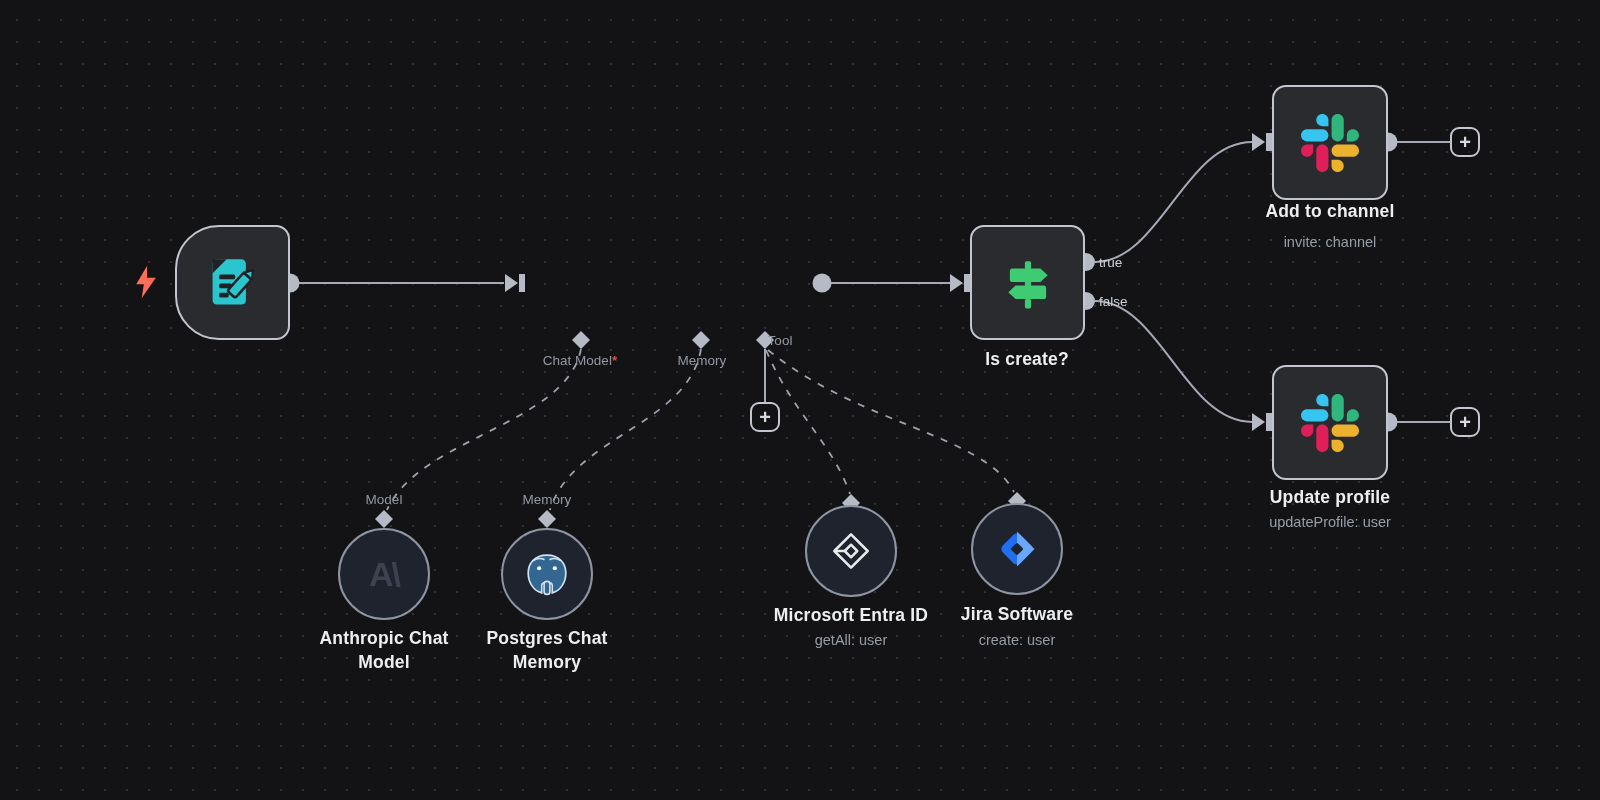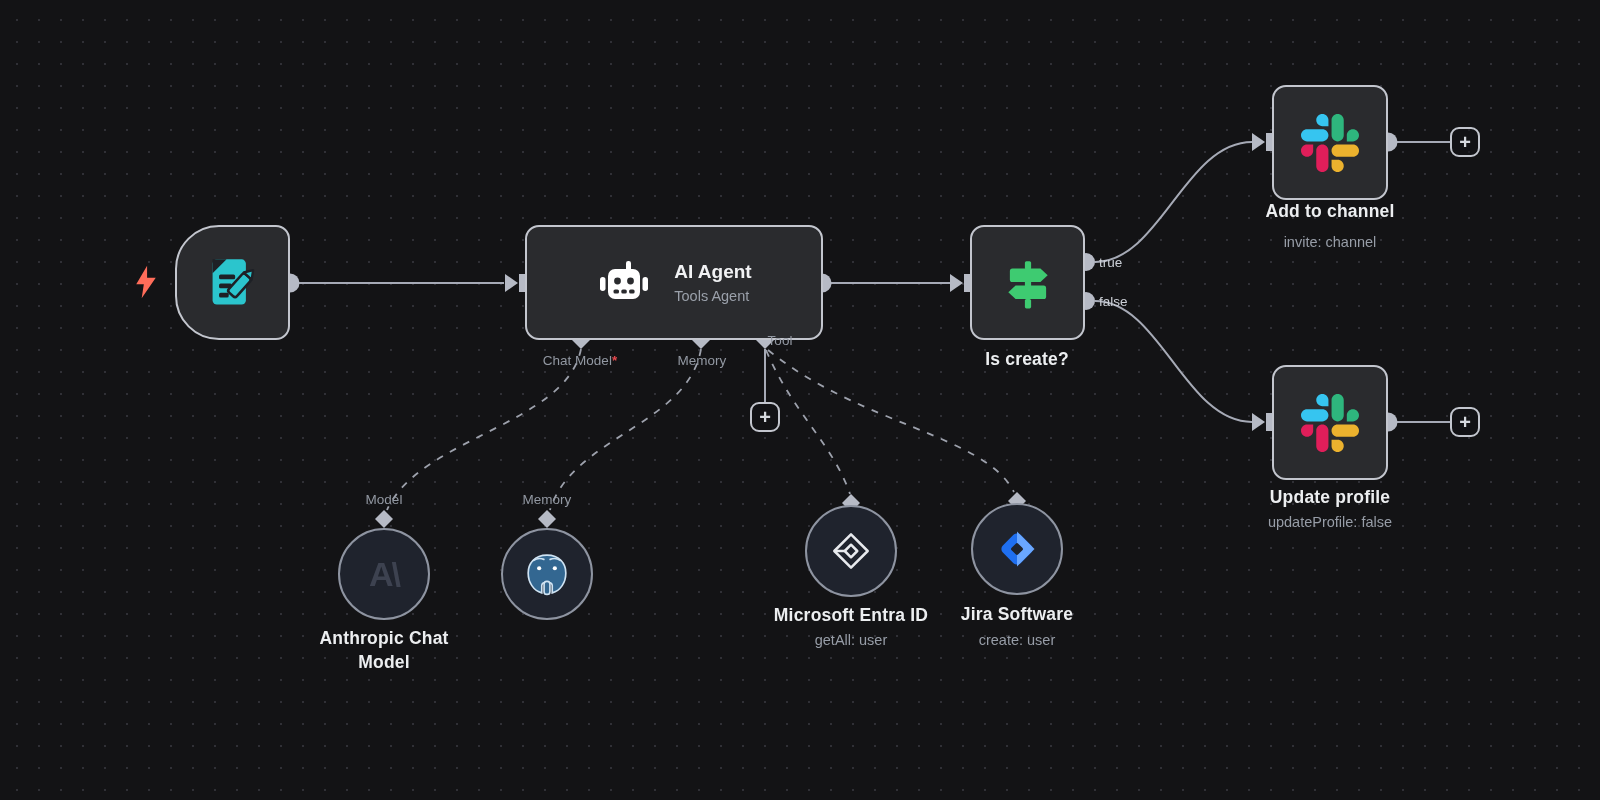--- a/index.html
+++ b/index.html
@@ -117,39 +117,20 @@
       <rect x="14" y="19" width="15" height="4.5" rx="1.5" fill="#1e2126"></rect>
       <rect x="14" y="27.5" width="12" height="4.5" rx="1.5" fill="#1e2126"></rect>
       <rect x="14" y="36" width="9" height="4.5" rx="1.5" fill="#1e2126"></rect>
       <g transform="rotate(-48 34 28)">
         <rect x="21" y="23" width="23" height="10" rx="2.5" fill="#2bc5cd" stroke="#1e2126" stroke-width="2.4"></rect>
         <polygon points="44,23 51.5,28 44,33" fill="#2bc5cd" stroke="#1e2126" stroke-width="2.2" stroke-linejoin="round"></polygon>
       </g>
     </svg>
   </div>
 
-  <div class="node" style="left:525px;top:225px;width:298px;height:115px;">
-    <div class="agent-inner">
-      <svg width="56" height="56" viewBox="0 0 56 56">
-        <rect x="30" y="6" width="5" height="10" rx="2.2" fill="#ffffff"></rect>
-        <rect x="12" y="14" width="32" height="30" rx="7" fill="#ffffff"></rect>
-        <rect x="4" y="22" width="5.5" height="14" rx="2.7" fill="#ffffff"></rect>
-        <rect x="46.5" y="22" width="5.5" height="14" rx="2.7" fill="#ffffff"></rect>
-        <circle cx="21.5" cy="26" r="3.4" fill="#2a2b2e"></circle>
-        <circle cx="34.5" cy="26" r="3.4" fill="#2a2b2e"></circle>
-        <rect x="17.5" y="34.5" width="5.5" height="4" rx="1.6" fill="#2a2b2e"></rect>
-        <rect x="25.3" y="34.5" width="5.5" height="4" rx="1.6" fill="#2a2b2e"></rect>
-        <rect x="33.1" y="34.5" width="5.5" height="4" rx="1.6" fill="#2a2b2e"></rect>
-      </svg>
-      <div class="agent-text">
-        <div class="agent-title">AI Agent</div>
-        <div class="agent-sub">Tools Agent</div>
-      </div>
-    </div>
-  </div>
   <div class="port-label" style="left:580px;top:353px;"><span>Chat Model</span><span class="req">*</span></div>
   <div class="port-label" style="left:702px;top:353px;">Memory</div>
   <div class="port-label" style="left:764px;top:333px;margin-left:16px;">Tool</div>
 
   <div class="plus-btn" style="left:750px;top:402px;">
       <span>+</span>
     </div>
 
   <div class="node" style="left:970px;top:225px;width:115px;height:115px;">
     <svg width="58" height="58" viewBox="0 0 56 56">
@@ -180,21 +161,21 @@
 
   <div class="node" style="left:1272px;top:365px;width:116px;height:115px;">
     <svg width="58" height="58" viewBox="0 0 122.8 122.8">
       <path fill="#E01E5A" d="M25.8,77.6c0,7.1-5.8,12.9-12.9,12.9S0,84.7,0,77.6s5.8-12.9,12.9-12.9h12.9V77.6z M32.3,77.6c0-7.1,5.8-12.9,12.9-12.9s12.9,5.8,12.9,12.9v32.3c0,7.1-5.8,12.9-12.9,12.9s-12.9-5.8-12.9-12.9V77.6z"></path>
       <path fill="#36C5F0" d="M45.2,25.8c-7.1,0-12.9-5.8-12.9-12.9S38.1,0,45.2,0s12.9,5.8,12.9,12.9v12.9H45.2z M45.2,32.3c7.1,0,12.9,5.8,12.9,12.9s-5.8,12.9-12.9,12.9H12.9C5.8,58.1,0,52.3,0,45.2s5.8-12.9,12.9-12.9H45.2z"></path>
       <path fill="#2EB67D" d="M97,45.2c0-7.1,5.8-12.9,12.9-12.9s12.9,5.8,12.9,12.9s-5.8,12.9-12.9,12.9H97V45.2z M90.5,45.2c0,7.1-5.8,12.9-12.9,12.9s-12.9-5.8-12.9-12.9V12.9C64.7,5.8,70.5,0,77.6,0s12.9,5.8,12.9,12.9V45.2z"></path>
       <path fill="#ECB22E" d="M77.6,97c7.1,0,12.9,5.8,12.9,12.9s-5.8,12.9-12.9,12.9s-12.9-5.8-12.9-12.9V97H77.6z M77.6,90.5c-7.1,0-12.9-5.8-12.9-12.9s5.8-12.9,12.9-12.9h32.3c7.1,0,12.9,5.8,12.9,12.9s-5.8,12.9-12.9,12.9H77.6z"></path>
     </svg>
   </div>
   <div class="node-label" style="left:1210px;top:486px;width:240px;">Update profile</div>
-  <div class="node-sub" style="left:1210px;top:514px;width:240px;">updateProfile: false</div>
+  <div class="node-sub" style="left:1210px;top:514px;width:240px;">updateProfile: user</div>
   <div class="plus-btn" style="left:1450px;top:407px;">
       <span>+</span>
     </div>
 
   <div class="port-label" style="left:384px;top:492px;">Model</div>
   <div class="circle-node" style="left:338px;top:528px;">
     <span class="anthropic-logo">A\</span>
   </div>
   <div class="node-label" style="left:309px;top:627px;width:150px;">Anthropic Chat Model</div>
 
@@ -202,20 +183,21 @@
   <div class="circle-node" style="left:501px;top:528px;">
     <svg width="46" height="46" viewBox="0 0 44 44">
       <path d="M22,4 C34,4 40,12 40,21 C40,30 35,38 27,40 L27,33 C27,31 25,30 22,30 C19,30 17,31 17,33 L17,40 C9,38 4,30 4,21 C4,12 10,4 22,4 Z" fill="#336791" stroke="#cfe3f3" stroke-width="1.6"></path>
       <rect x="19.2" y="29" width="5.6" height="12.5" rx="2.6" fill="#336791" stroke="#cfe3f3" stroke-width="1.6"></rect>
       <circle cx="14.5" cy="16.5" r="2" fill="#ffffff"></circle>
       <circle cx="29.5" cy="16.5" r="2" fill="#ffffff"></circle>
       <path d="M9,9 Q14,6 19,8" fill="none" stroke="#cfe3f3" stroke-width="1.6" stroke-linecap="round"></path>
       <path d="M35,9 Q30,6 25,8" fill="none" stroke="#cfe3f3" stroke-width="1.6" stroke-linecap="round"></path>
     </svg>
   </div>
+  <div class="node-label" style="left:472px;top:627px;width:150px;">Postgres Chat Memory</div>
 
   <div class="circle-node" style="left:805px;top:505px;">
     <svg width="48" height="48" viewBox="0 0 46 46">
       <g fill="none" stroke="#e8eaee" stroke-width="2.4" stroke-linejoin="round">
         <path d="M23,7 L39,23 L23,39 L7,23 Z"></path>
         <path d="M23,17 L29,23 L23,29 L17,23 Z"></path>
         <path d="M7,23 L17,23"></path>
       </g>
     </svg>
   </div>

